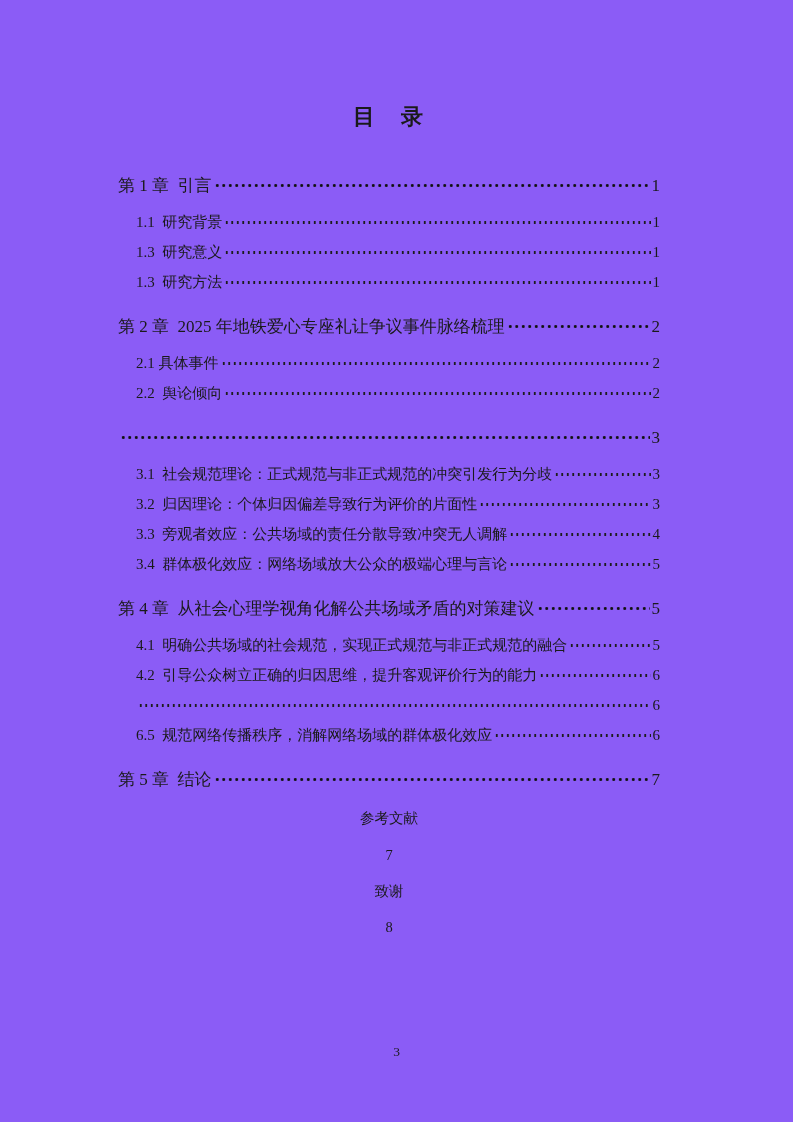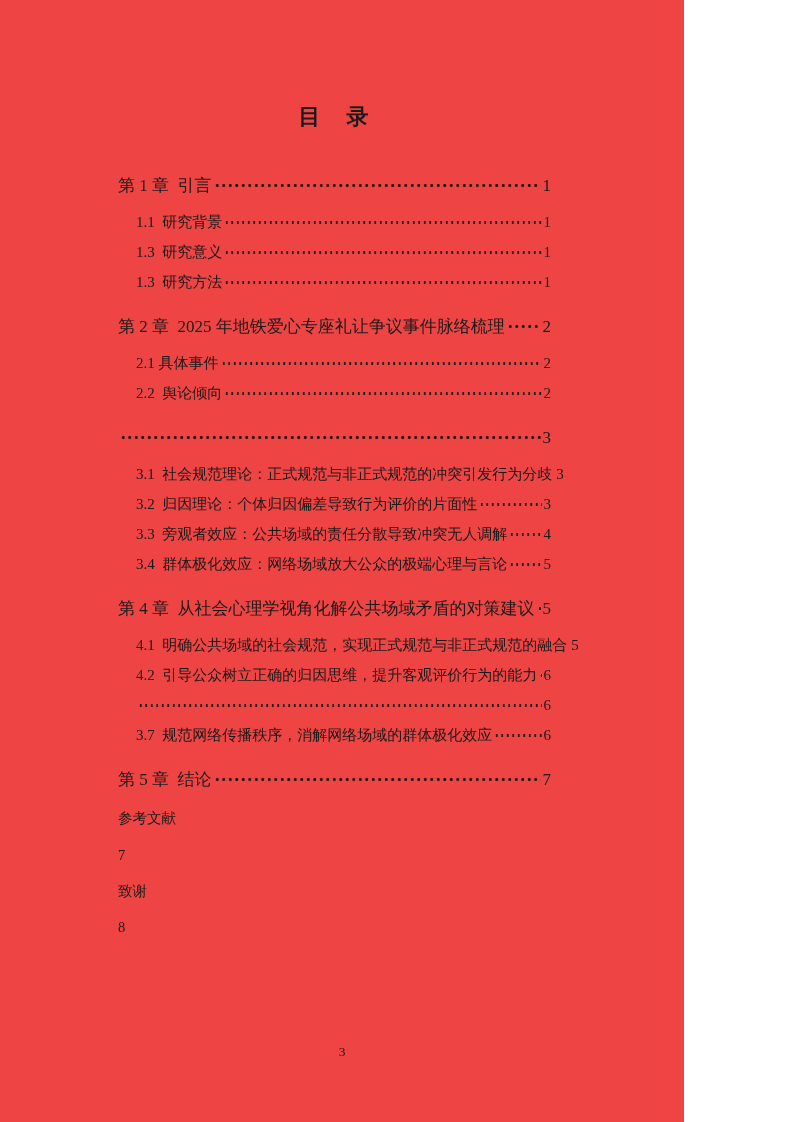--- a/index.html
+++ b/index.html
@@ -2,44 +2,44 @@
 <html><head>
 <meta charset="utf-8">
 <style>
   html, body {
     margin: 0;
     padding: 0;
     background: #ffffff;
   }
   .page {
     position: relative;
-    width: 684px;
+    width: 793px;
     height: 1122px;
-    background: #ef4444;
+    background: #8b5cf6;
     font-family: "Liberation Serif", "DejaVu Serif", serif;
     color: #1a1a1a;
     overflow: hidden;
     box-sizing: border-box;
     padding: 0 133px 0 118px;
   }
   .doc-title {
     margin: 0;
     padding-top: 102px;
     text-align: center;
     font-size: 22px;
     font-weight: bold;
     line-height: 30px;
     letter-spacing: 2px;
   }
   .toc {
     margin-top: 40px;
   }
   .toc-row {
     display: flex;
-    align-items: flex-start;
+    align-items: center;
     cursor: default;
   }
   .toc-row.chapter {
     font-size: 17px;
     line-height: 27px;
     margin-top: 20px;
     margin-bottom: 13px;
   }
   .toc-row.sub {
     font-size: 15px;
@@ -168,21 +168,21 @@
     <div class="toc-row sub">
       <span class="toc-label">4.2  引导公众树立正确的归因思维，提升客观评价行为的能力</span>
       <span class="toc-leader"></span>
       <span class="toc-page">6</span>
     </div>
     <div class="toc-row sub">
       <span class="toc-leader"></span>
       <span class="toc-page">6</span>
     </div>
     <div class="toc-row sub">
-      <span class="toc-label">3.7  规范网络传播秩序，消解网络场域的群体极化效应</span>
+      <span class="toc-label">6.5  规范网络传播秩序，消解网络场域的群体极化效应</span>
       <span class="toc-leader"></span>
       <span class="toc-page">6</span>
     </div>
 
     <div class="toc-row chapter">
       <span class="toc-label">第 5 章  结论</span>
       <span class="toc-leader"></span>
       <span class="toc-page">7</span>
     </div>
     <div class="toc-row backmatter">

